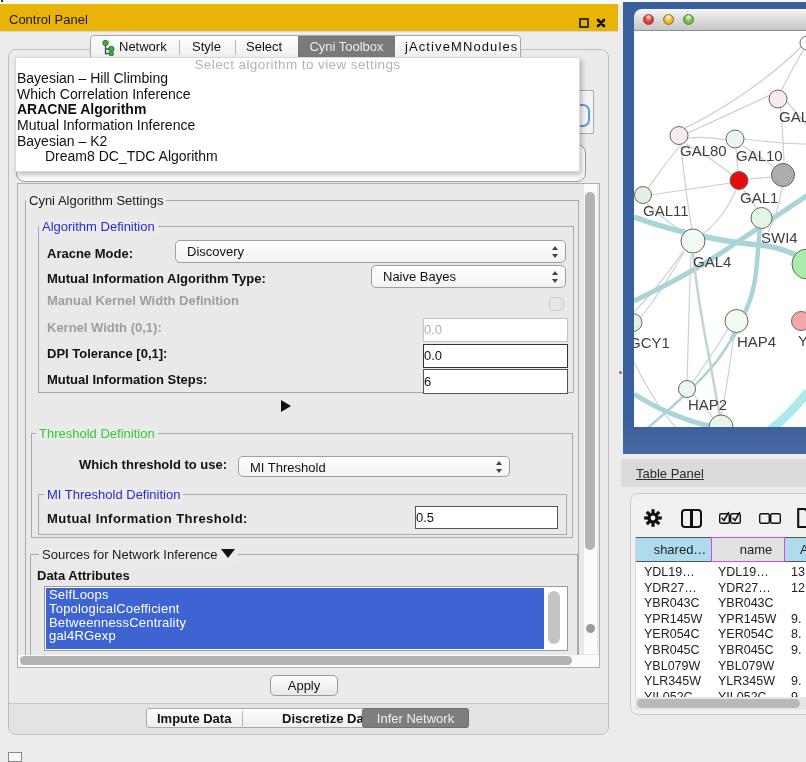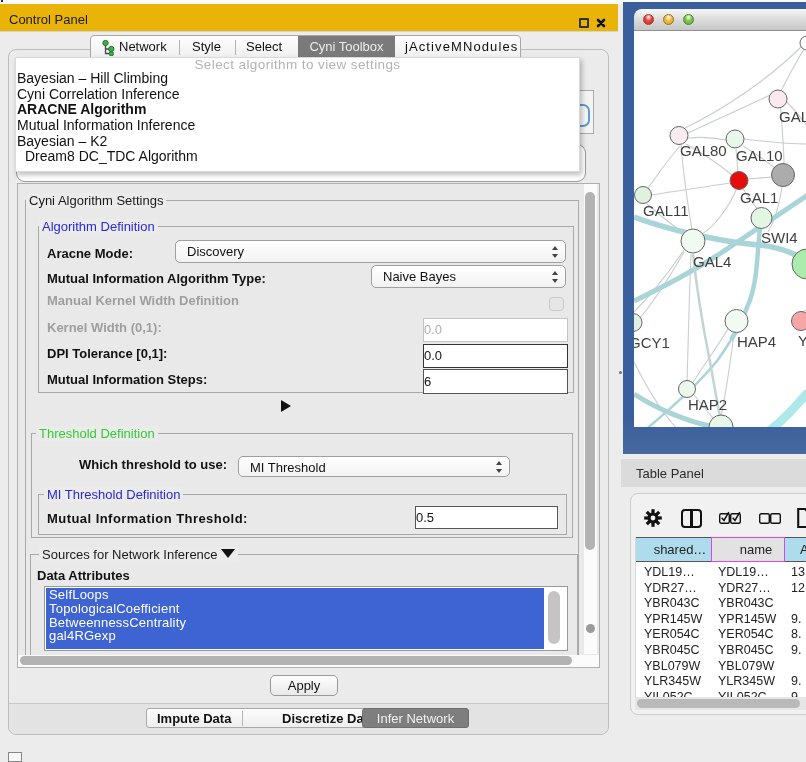--- a/index.html
+++ b/index.html
@@ -116,25 +116,25 @@
     <div class="abs" style="left:101px;top:3px;">Style</div>
     <div class="abs" style="left:144px;top:4px;width:1px;height:15px;background:#b5b5b5;"></div>
     <div class="abs" style="left:155px;top:3px;">Select</div>
     <div class="abs" style="left:207px;top:0;width:97px;height:22px;background:#7a7a7a;color:#ececec;text-align:center;line-height:21px;">Cyni Toolbox</div>
     <div class="abs" style="left:314px;top:3px;letter-spacing:1.1px;">jActiveMNodules</div>
   </div>
 
   <div class="abs" style="left:15px;top:53px;width:565px;height:115px;background:#fff;border:1px solid #d9d9d9;box-shadow:2px 3px 5px rgba(0,0,0,0.25);font-size:14px;">
     <div style="text-align:center;color:#b3b3b3;height:13px;line-height:13px;font-size:13.5px;letter-spacing:0.4px;">Select algorithm to view settings</div>
     <div style="padding-left:1px;height:15.7px;line-height:15.7px;">Bayesian – Hill Climbing</div>
-    <div style="padding-left:1px;height:15.7px;line-height:15.7px;">Cyni Correlation Inference</div>
+    <div style="padding-left:1px;height:15.7px;line-height:15.7px;">Which Correlation Inference</div>
     <div style="padding-left:1px;height:15.7px;line-height:15.7px;font-weight:bold;">ARACNE Algorithm</div>
     <div style="padding-left:1px;height:15.7px;line-height:15.7px;">Mutual Information Inference</div>
     <div style="padding-left:1px;height:15.7px;line-height:15.7px;">Bayesian – K2</div>
-    <div style="padding-left:9px;height:15.7px;line-height:15.7px;">Dream8 DC_TDC Algorithm</div>
+    <div style="padding-left:9px;height:15.7px;line-height:15.7px;margin-left:20px;">Dream8 DC_TDC Algorithm</div>
   </div>
 
   <div class="abs" style="left:8px;top:748px;width:14px;height:10px;border:1px solid #888;background:#f7f7f7;"></div>
 </div>
 
 <div class="abs" style="left:619px;top:371px;width:3px;height:3px;background:#777;border-radius:50%;"></div>
 
 <div class="abs" style="left:623px;top:2px;width:183px;height:452px;background:linear-gradient(180deg,#3a5f9d 0%,#3a5f9d 92%,#48699f 100%);"></div>
 <div class="abs" style="left:634px;top:9px;width:172px;height:22px;background:linear-gradient(#f7f7f7,#dedede 45%,#c6c6c6);border-bottom:1px solid #909090;border-radius:8px 0 0 0;">
   <div class="abs" style="left:9px;top:5px;width:11px;height:11px;border-radius:50%;background:radial-gradient(circle at 50% 22%, rgba(255,255,255,0.95), rgba(255,255,255,0) 42%), radial-gradient(circle at 50% 45%, #ee5f55, #dd3a30 60%, #b02c24);border:1px solid #9e3c34;"></div>
@@ -207,21 +207,21 @@
     <text x="59" y="236">GAL4</text>
     <text x="-5" y="317">GCY1</text>
     <text x="103" y="316">HAP4</text>
     <text x="164" y="315">Y</text>
     <text x="54" y="379">HAP2</text>
   </g>
 </svg>
 </div>
 
 <div class="abs" style="left:621px;top:459px;width:185px;height:28px;background:#dbdbdb;">
-  <div class="abs" style="left:15px;top:7px;font-size:13px;color:#2a2a2a;">Table Panel</div>
+  <div class="abs" style="left:15px;top:7px;font-size:13px;color:#2a2a2a;text-decoration:underline;">Table Panel</div>
 </div>
 <div class="abs" style="left:630px;top:493px;width:185px;height:222px;background:#f1f1f1;border:1px solid #ccc;border-radius:8px 0 0 8px;"></div>
 
 <svg class="abs" style="left:644px;top:509px;" width="18" height="18" viewBox="0 0 18 18">
     <g fill="#111">
       <circle cx="9" cy="9" r="5.6"></circle>
       <rect x="7.4" y="0.2" width="3.2" height="4"></rect>
       <rect x="7.4" y="13.8" width="3.2" height="4"></rect>
       <rect x="0.2" y="7.4" width="4" height="3.2"></rect>
       <rect x="13.8" y="7.4" width="4" height="3.2"></rect>

